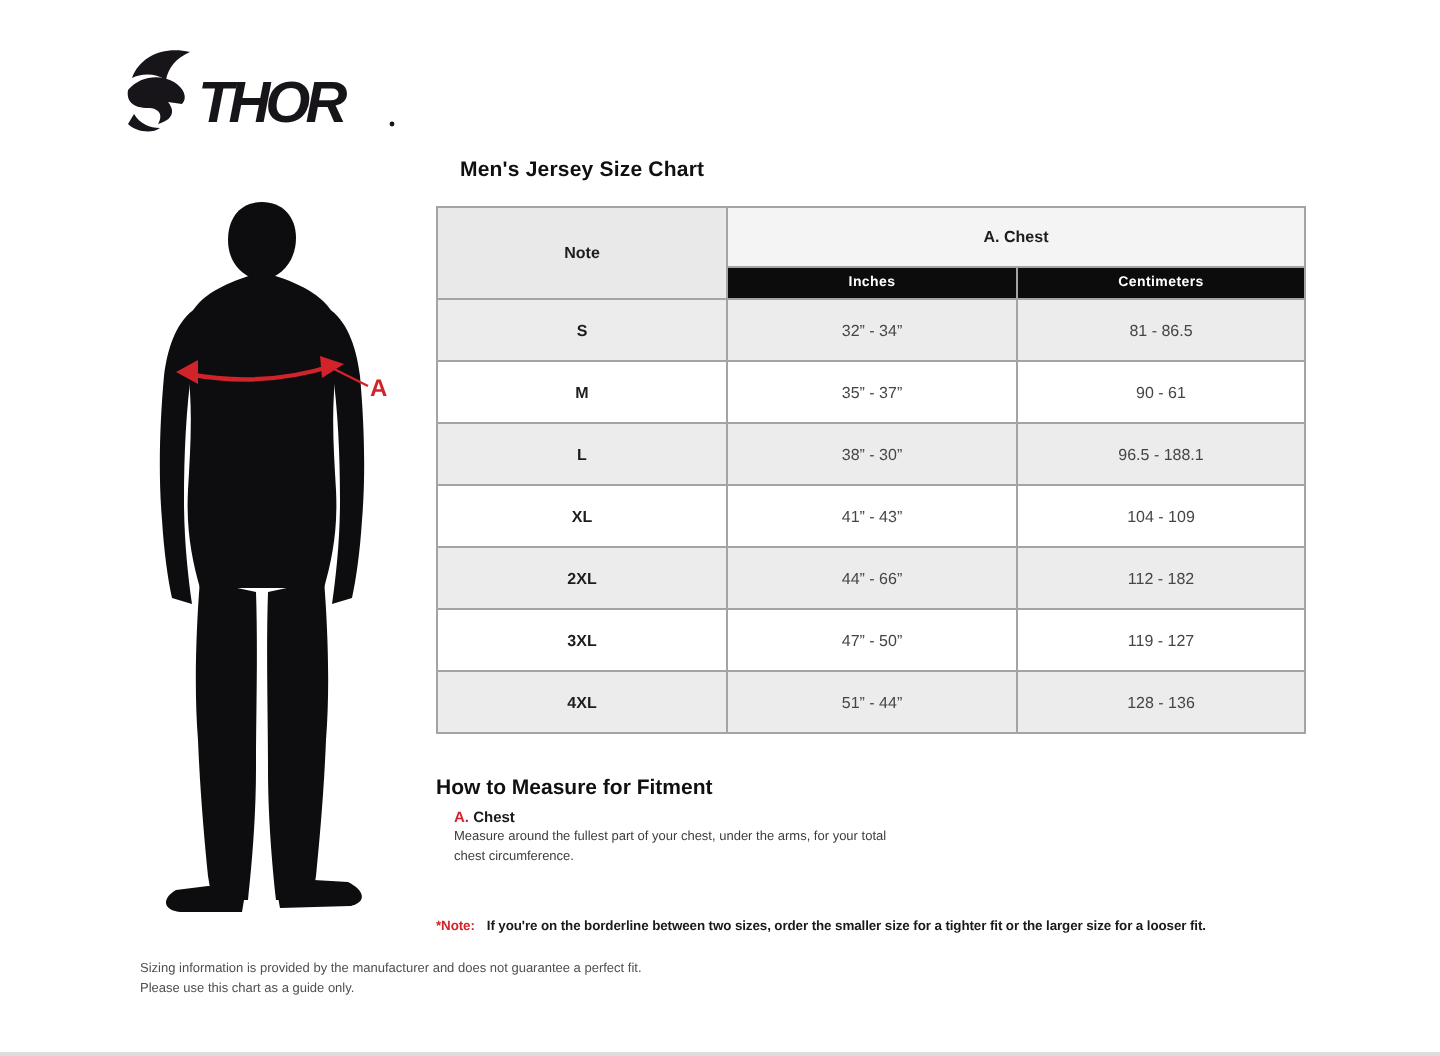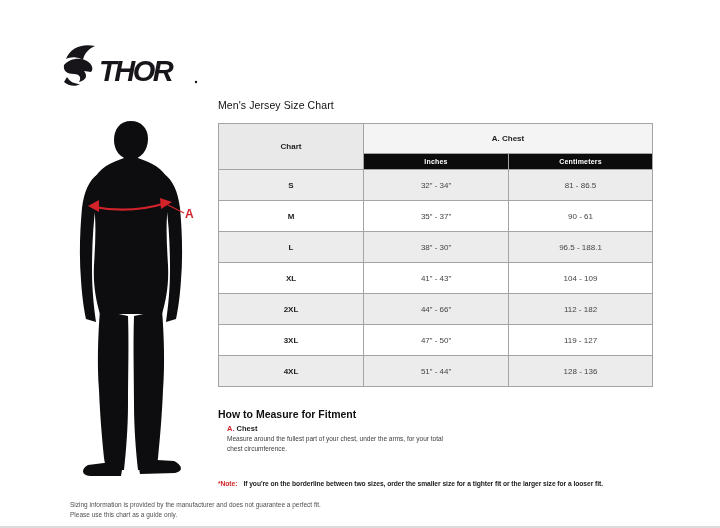--- a/index.html
+++ b/index.html
@@ -2,31 +2,31 @@
 <html><head>
 <meta charset="utf-8">
 <style>
   html,body{margin:0;padding:0;}
   body{
     width:720px;height:528px;position:relative;overflow:hidden;
     background:#ffffff;
     font-family:"Liberation Sans", sans-serif;
     -webkit-font-smoothing:antialiased;
   }
-  .page{position:absolute;inset:0;margin-top:20px;}
+  .page{position:absolute;inset:0;}
 
   
   .logo{position:absolute;left:58px;top:24px;width:150px;height:42px;}
 
   
   .figure{position:absolute;left:68px;top:100px;width:140px;height:360px;}
 
   
   .content{position:absolute;left:218px;top:0;width:440px;}
-  .title{position:absolute;left:0;top:79px;font-size:10.5px;font-weight:normal;color:#101010;letter-spacing:.1px;}
+  .title{position:absolute;left:12px;top:79px;font-size:10.5px;font-weight:bold;color:#101010;letter-spacing:.1px;}
 
   .table-wrap{position:absolute;left:0;top:103px;}
   table{border-collapse:collapse;table-layout:fixed;width:434px;}
   th,td{border:1px solid #a4a4a4;text-align:center;vertical-align:middle;padding:0;}
   th.size-h{background:#e9e9e9;font-size:8px;color:#1d1d1d;font-weight:bold;}
   th.group-h{background:#f4f4f4;font-size:8px;color:#1d1d1d;height:29px;font-weight:bold;}
   tr.bar th{background:#0c0c0c;color:#ffffff;font-size:7px;height:15px;font-weight:bold;letter-spacing:.2px;}
   tbody td{height:30px;font-size:8px;color:#454545;}
   tbody td.size-col{font-weight:bold;color:#1d1d1d;}
   tbody tr.odd{background:#ececec;}
@@ -86,21 +86,21 @@
 
     <div class="table-wrap">
       <table>
         <colgroup>
             <col style="width:145px">
             <col style="width:145px">
             <col style="width:144px">
           </colgroup>
         <thead>
           <tr>
-            <th rowspan="2" class="size-h">Chart</th>
+            <th rowspan="2" class="size-h">Note</th>
             <th colspan="2" class="group-h">A. Chest</th>
           </tr>
           <tr class="bar">
             <th>Inches</th>
             <th>Centimeters</th>
           </tr>
         </thead>
         <tbody>
             <tr class="odd">
               <td class="size-col">S</td>

